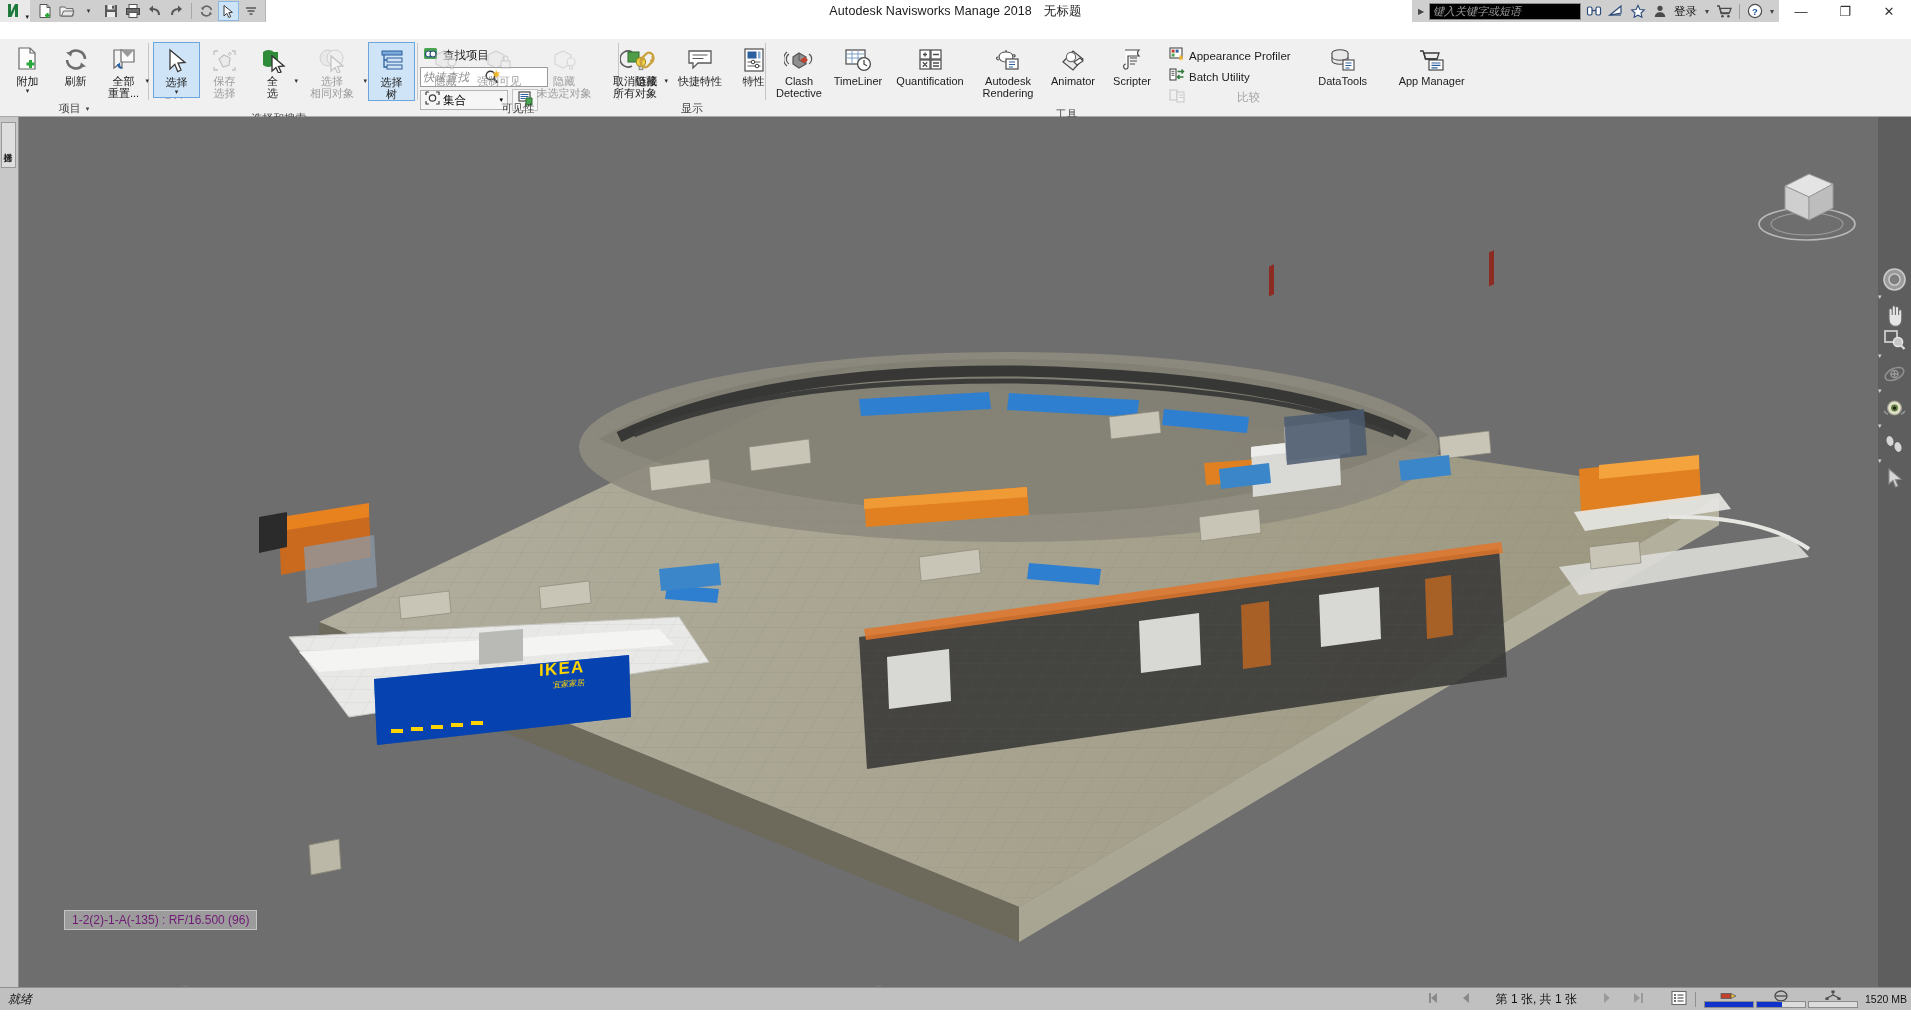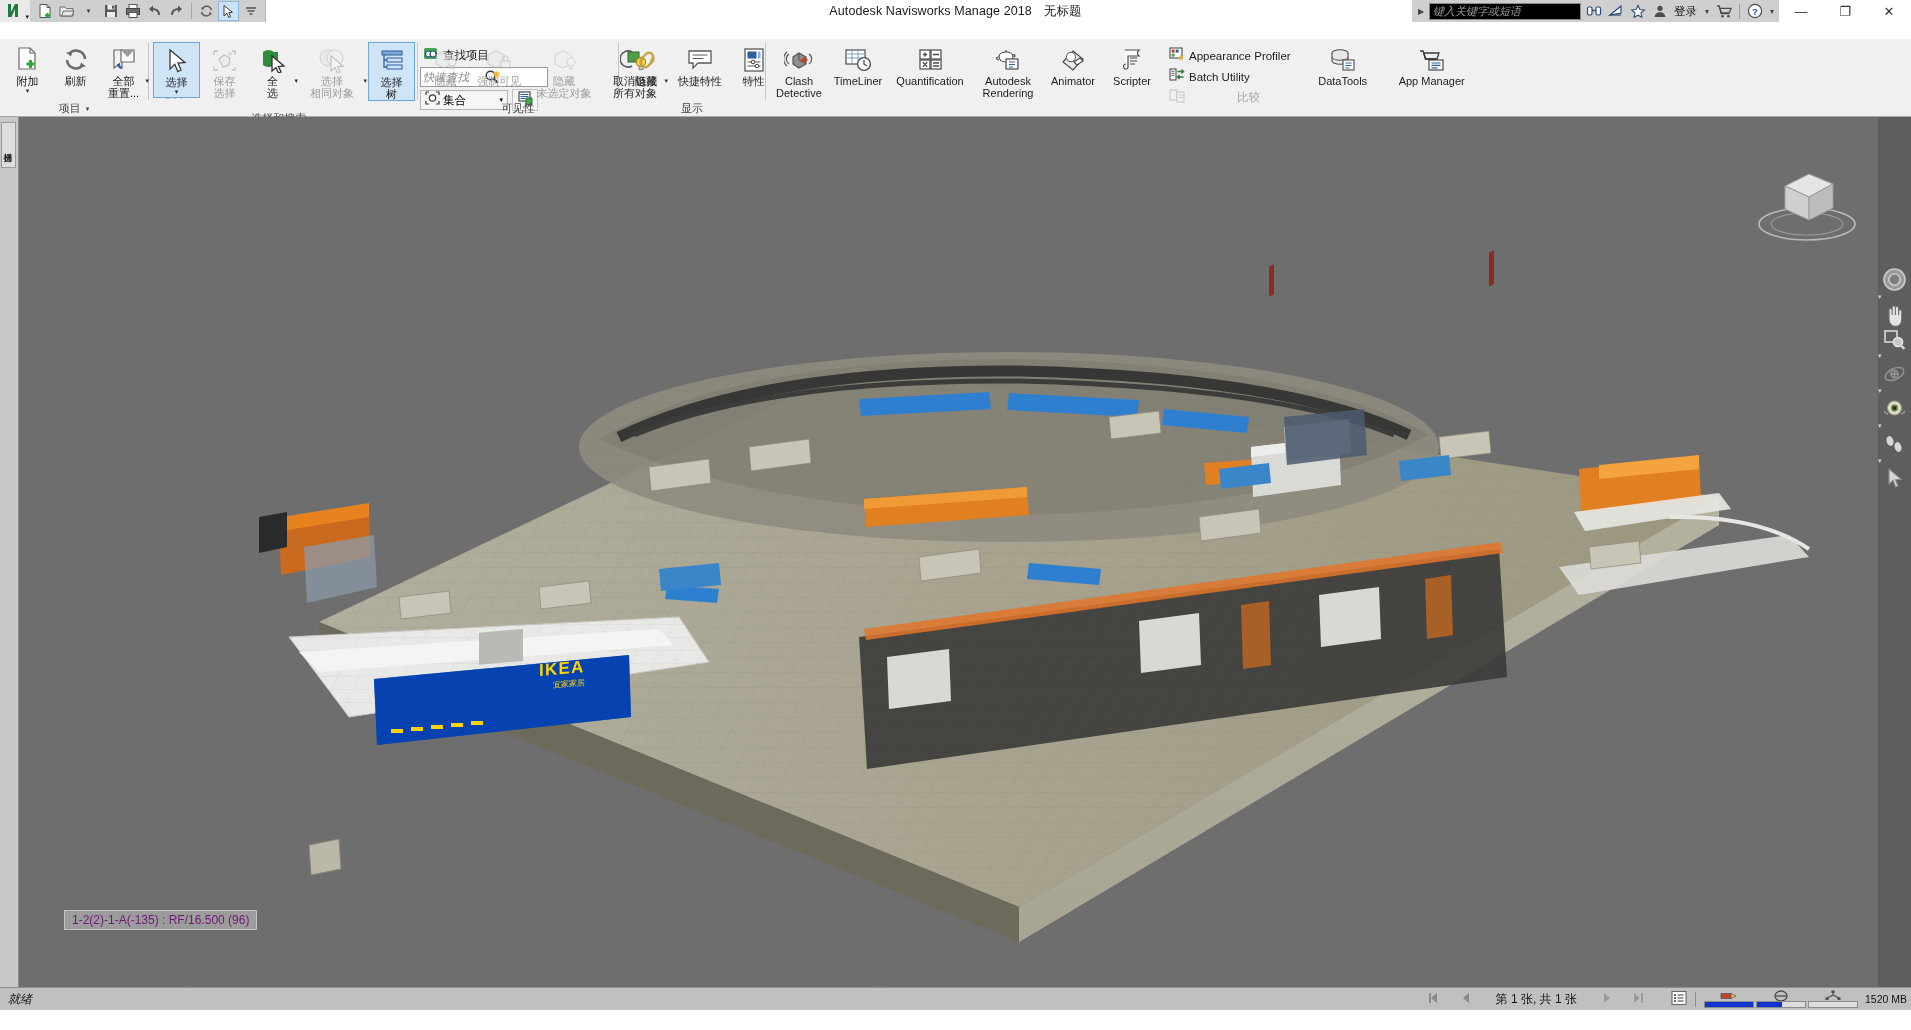--- a/index.html
+++ b/index.html
@@ -698,20 +698,23 @@
           <div class="ic">
             <svg width="30" height="26" viewBox="0 0 30 26">
               <path d="M3 4h3l2.5 8h11" fill="none" stroke="#3a3a3a" stroke-width="1.3"></path>
               <path d="M7 6h15l-2 6H8.5z" fill="none" stroke="#3a3a3a" stroke-width="1.3"></path>
               <rect x="12" y="13" width="14" height="10" fill="#fff" stroke="#3a3a3a" stroke-width="1.1"></rect>
               <path d="M14.5 16h9M14.5 18.4h9M14.5 20.8h6" stroke="#2d5f9e" stroke-width="1.2"></path>
             </svg>
           </div>
           <div class="lbl" style="width:92px">App Manager</div>
         </div>
+      </div>
+      <div class="panel-title">
+        <span>工具</span>
       </div>
     </div>
   </div>
 
   <div class="viewport">
 
     <div class="vleft">
       <div class="vtree-tab">选择树</div>
     </div>
 

